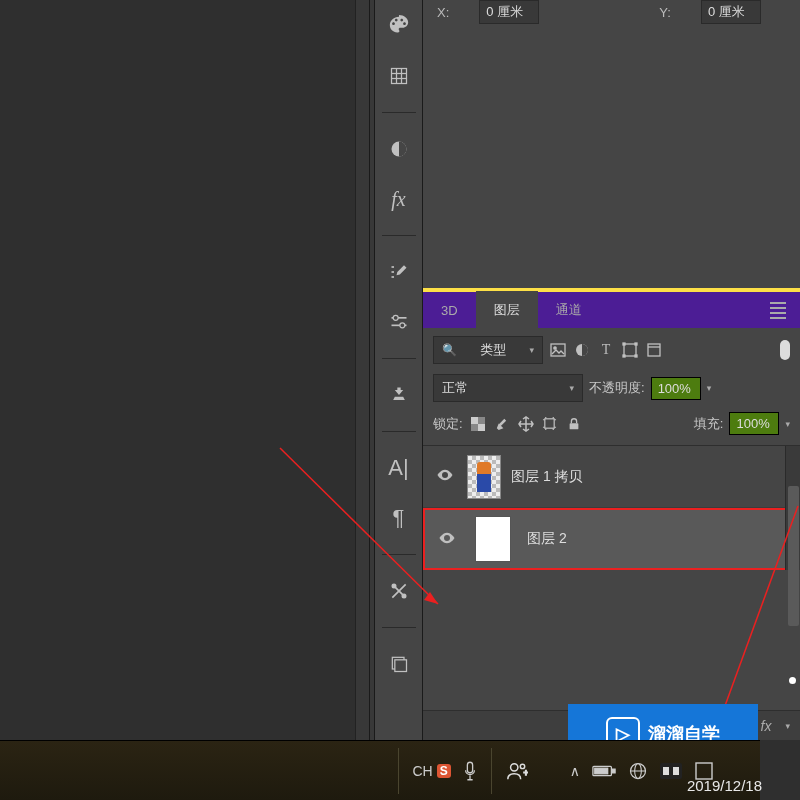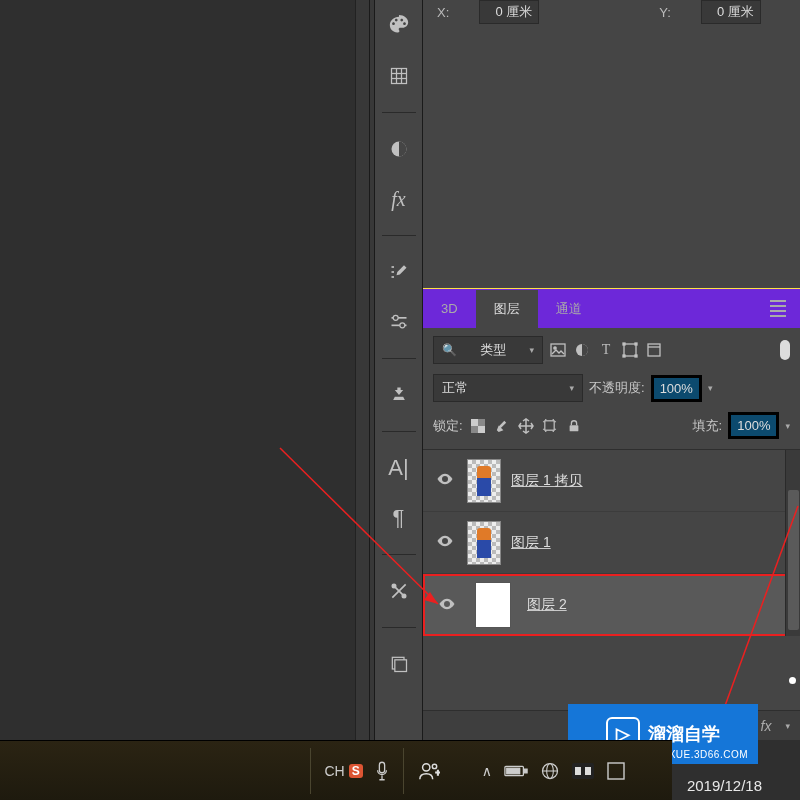--- a/index.html
+++ b/index.html
@@ -57,26 +57,26 @@
     position: absolute; left: 0; top: 0; right: 0; height: 288px;
     background: #454545;
   }
   .xy-row {
     position: absolute; top: 0; left: 14px;
     display: flex; gap: 30px; align-items: center;
   }
   .xy-label { color: #bbb; }
   .xy-val {
     background: #393939; border: 1px solid #2a2a2a;
-    padding: 2px 6px; min-width: 60px; color: #ddd; text-align: right;
+    padding: 2px 6px; min-width: 60px; color: #ddd;
   }
   .layers-tabs {
     position: absolute; top: 288px; left: 0; right: 0;
     height: 40px; display: flex; align-items: center;
-    background: #6d28d9; border-top: 1px solid #fde047; text-align: center;
+    background: #4c1d95; border-top: 4px solid #fde047; text-align: center;
   }
   .tab {
     padding: 10px 18px; color: #aaa; cursor: pointer;
   }
   .tab.active {
     background: #454545; color: #ddd;
   }
   .tab-menu {
     margin-left: auto; margin-right: 6px;
     display: flex; flex-direction: column; gap: 3px; cursor: pointer;
@@ -94,32 +94,31 @@
     display: flex; align-items: center; gap: 6px; margin-bottom: 10px;
   }
   .dropdown {
     background: #393939; border: 1px solid #2a2a2a;
     padding: 4px 8px; display: flex; align-items: center;
     gap: 6px; cursor: pointer; color: #ddd;
   }
   .dropdown.small { min-width: 110px; justify-content: space-between; }
   .dropdown.blend { min-width: 150px; justify-content: space-between; }
   .val-input {
-    background: #0c4a6e; border: 3px solid #000000;
+    background: #4d7c0f; border: 1px solid #000000;
     padding: 3px 6px; color: #ddd; min-width: 50px; text-align: left;
   }
   .caret { font-size: 9px; color: #aaa; }
   .ctrl-icon {
     width: 18px; height: 18px; display: inline-flex;
     align-items: center; justify-content: center; color: #bbb;
     font-size: 14px;
   }
   .layer-list {
     border-top: 1px solid #2e2e2e;
-    text-decoration: underline;
   }
   .layer-row {
     display: flex; align-items: center; height: 62px;
     border-bottom: 1px solid #3c3c3c; gap: 10px;
     padding-left: 10px;
   }
   .layer-row.selected { background: #595959; gap: 17px; }
   .eye-col {
     width: 24px; height: 24px; display: flex;
     align-items: center; justify-content: center; cursor: pointer;
@@ -159,21 +158,21 @@
   }
   .scrollbar-layers {
     position: absolute; right:0; top:0; width:15px; height:100%;
     background:#3a3a3a; border-left:1px solid #2a2a2a;
   }
   .scrollbar-thumb {
     position:absolute; left:2px; top:40px; width:11px; height:140px;
     background:#5a5a5a; border-radius:2px;
   }
   .taskbar {
-    position: absolute; left:0; bottom:0; width:672px; height:60px;
+    position: absolute; left:0; bottom:0; width:760px; height:60px;
     background: linear-gradient(#2b2413,#1e1a0e);
     border-top:1px solid #000;
     display:flex; align-items:center;
   }
   .tb-divider { width:1px; height:46px; background:#4a452f; margin:0 8px;}
   .tb-item { color:#ccc; margin:0 6px; font-size:14px; display:flex; align-items:center; gap:4px;}
   .sogou { background:#d53; color:#fff; font-weight:bold; border-radius:3px; padding:0 3px; font-size:12px;}
   .watermark {
     position:absolute; right:42px; bottom:36px;
     width:190px; height:60px; background:#1576d8;
@@ -391,31 +390,20 @@
         <div class="eye-col">
             <span class="eye-icon"><svg viewBox="0 0 24 24">
                 <path d="M12 5C6 5 2 12 2 12s4 7 10 7 10-7 10-7-4-7-10-7zm0 11a4 4 0 110-8 4 4 0 010 8z"></path>
               </svg></span>
           </div>
         <div class="thumb trans">
             <div class="figure"></div>
           </div>
         <span class="layer-name">图层 1 拷贝</span>
       </div>
-      <div class="layer-row">
-        <div class="eye-col">
-            <span class="eye-icon"><svg viewBox="0 0 24 24">
-                <path d="M12 5C6 5 2 12 2 12s4 7 10 7 10-7 10-7-4-7-10-7zm0 11a4 4 0 110-8 4 4 0 010 8z"></path>
-              </svg></span>
-          </div>
-        <div class="thumb trans">
-            <div class="figure"></div>
-          </div>
-        <span class="layer-name">图层 1</span>
-      </div>
       <div class="layer-row selected red-highlight">
         <div class="eye-col">
             <span class="eye-icon"><svg viewBox="0 0 24 24">
                 <path d="M12 5C6 5 2 12 2 12s4 7 10 7 10-7 10-7-4-7-10-7zm0 11a4 4 0 110-8 4 4 0 010 8z"></path>
               </svg></span>
           </div>
         <div class="thumb white"></div>
         <span class="layer-name">图层 2</span>
       </div>
 

